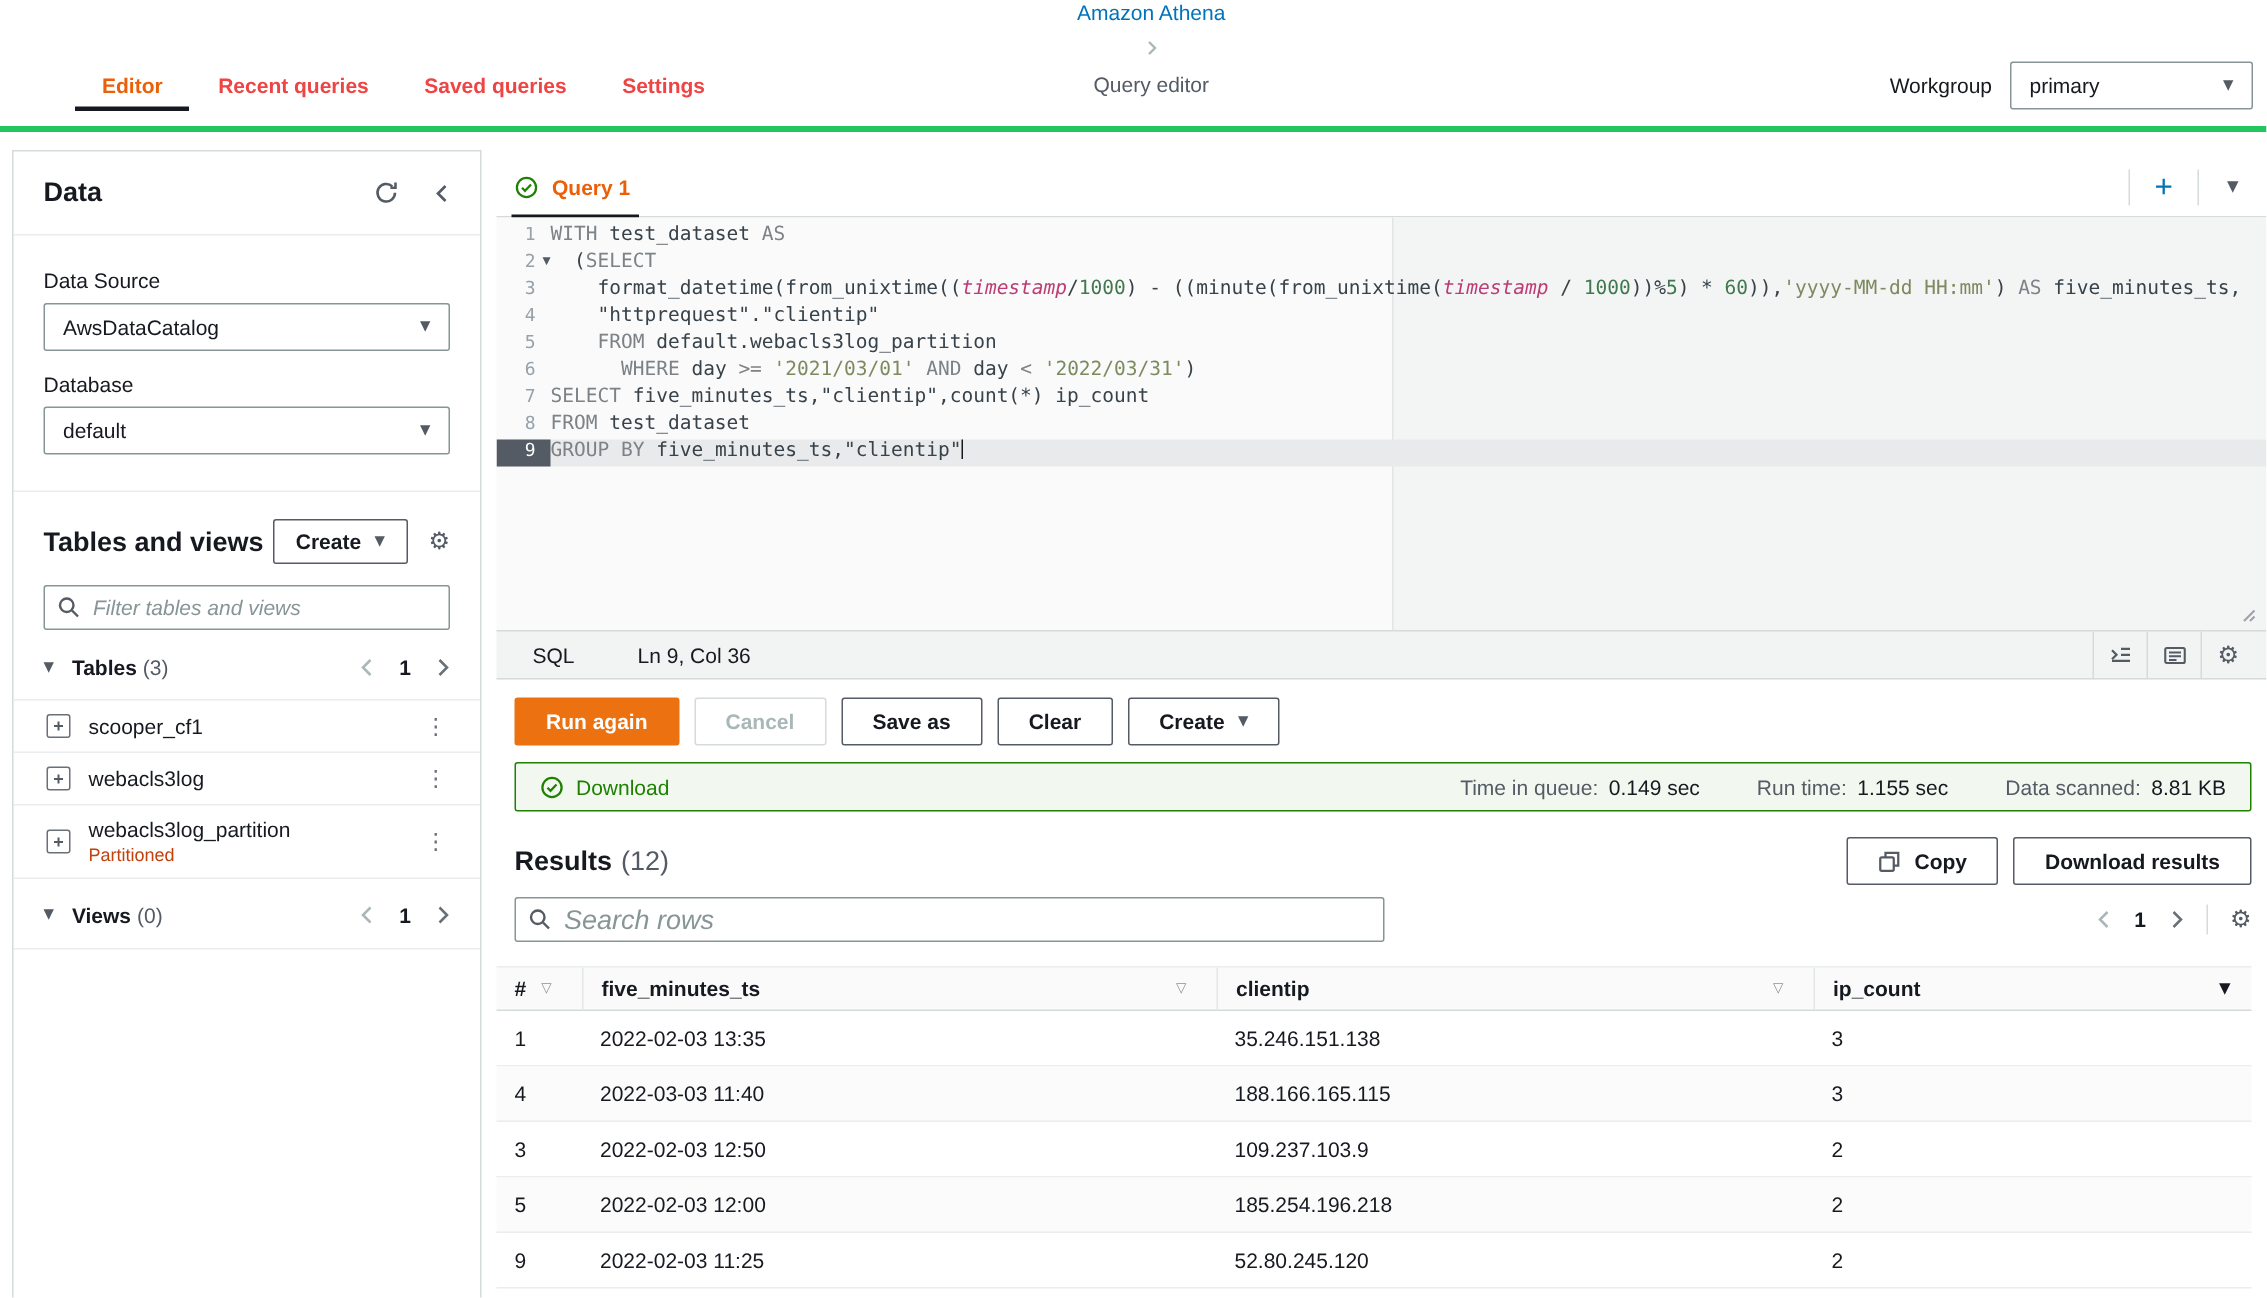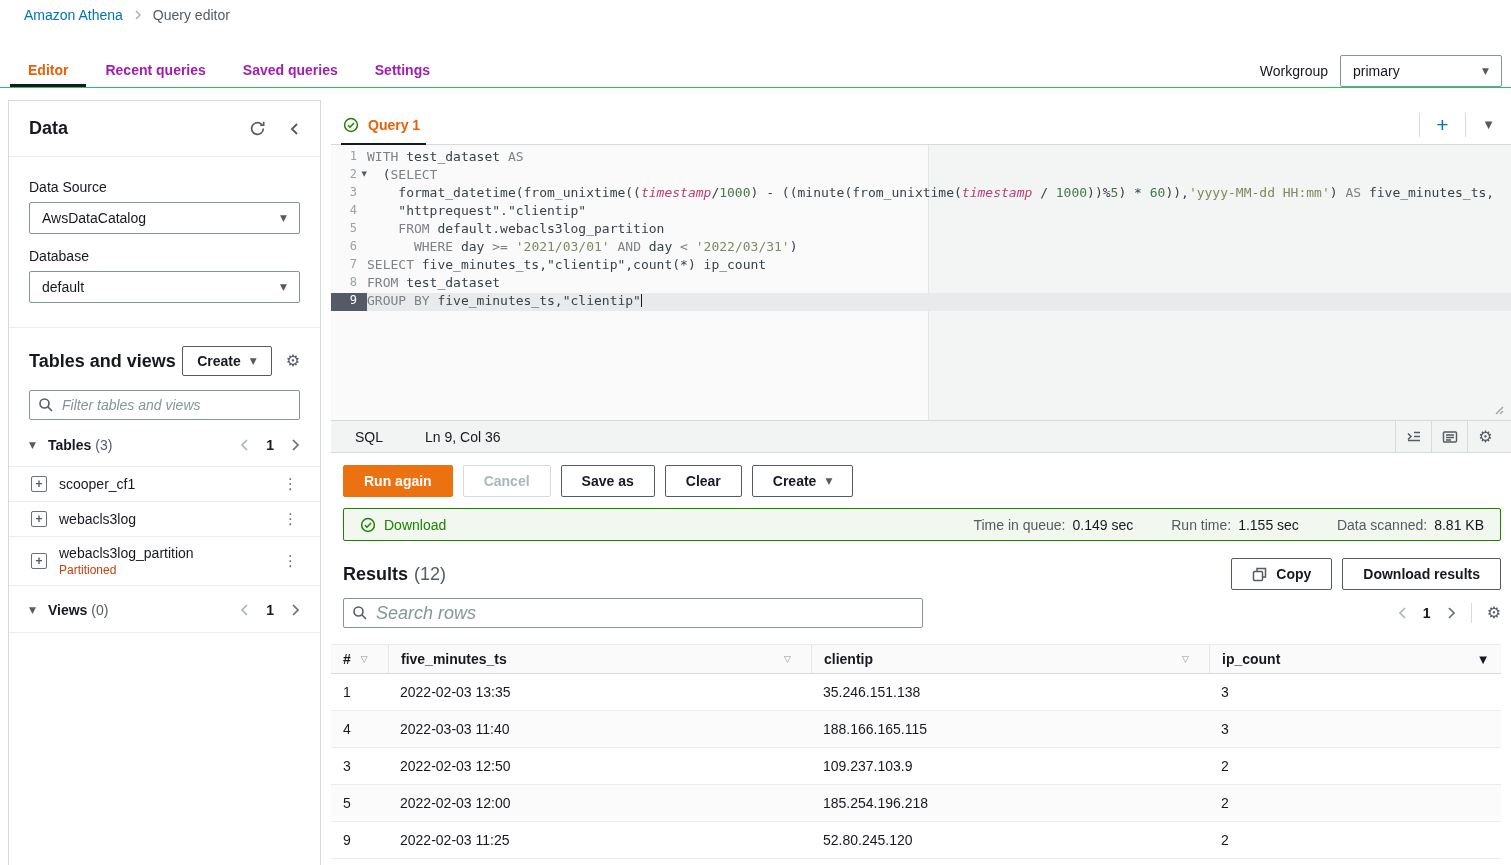--- a/index.html
+++ b/index.html
@@ -2,28 +2,28 @@
 <html><head>
 <meta charset="utf-8">
 <style>
   * { box-sizing: border-box; margin: 0; padding: 0; }
   html,body { width:1511px; height:865px; }
   body {
     font-family: "Liberation Sans", "DejaVu Sans", sans-serif;
     color:#16191f; background:#fff; overflow:hidden; font-size:14px;
   }
   
-  .topstrip { height:30px; display:flex; align-items:center; padding-left:24px; gap:10px; }
+  .topstrip { height:30px; display:flex; align-items:center; padding-left:24px; gap:10px;flex-direction:column; }
   .crumb-link { color:#0073bb; font-size:14px; cursor:pointer; }
   .crumb-cur { color:#545b64; font-size:14px; }
   .crumb-chev { color:#aab7b8; display:flex; align-items:center; }
   
-  .tabsrow { height:58px; display:flex; align-items:flex-end; border-bottom:1px solid #22c55e; position:relative; }
+  .tabsrow { height:58px; display:flex; align-items:center; border-bottom:4px solid #22c55e; position:relative;padding-left:40px; }
   .tabs { display:flex; align-items:stretch; margin-left:10px; }
-  .tab { display:flex; align-items:center; padding:0 18px; font-weight:bold; color:#a21caf; font-size:14px; position:relative; cursor:pointer; }
+  .tab { display:flex; align-items:center; padding:0 18px; font-weight:bold; color:#ef4444; font-size:14px; position:relative; cursor:pointer; }
   .tab.active { color:#eb5f07; }
   .tab.active::after { content:""; position:absolute; left:0; right:0; bottom:0; height:3px; background:#16191f; }
   .tab-sep { width:1px; background:#d5dbdb; margin:17px 0; }
   .workgroup { margin-left:auto; display:flex; align-items:center; gap:12px; margin-right:9px; }
   .wg-label { font-size:14px; color:#16191f; }
   .select { width:162px; height:32px; border:1px solid #879596; border-radius:2px; background:#fff;
             display:flex; align-items:center; justify-content:space-between; padding:0 12px; font-size:14px; cursor:pointer; }
   .caret { font-size:9px; color:#545b64; font-family:"DejaVu Sans",sans-serif; }
   
   .content { position:relative; height:777px; }

